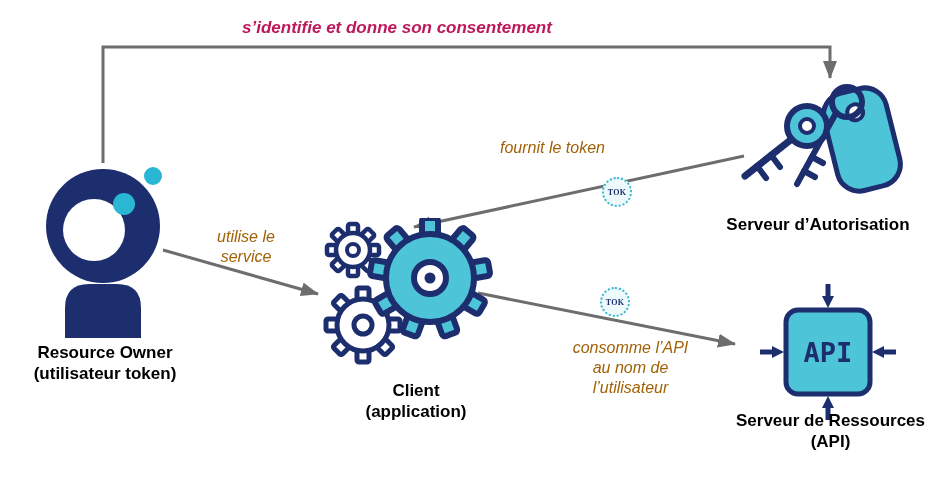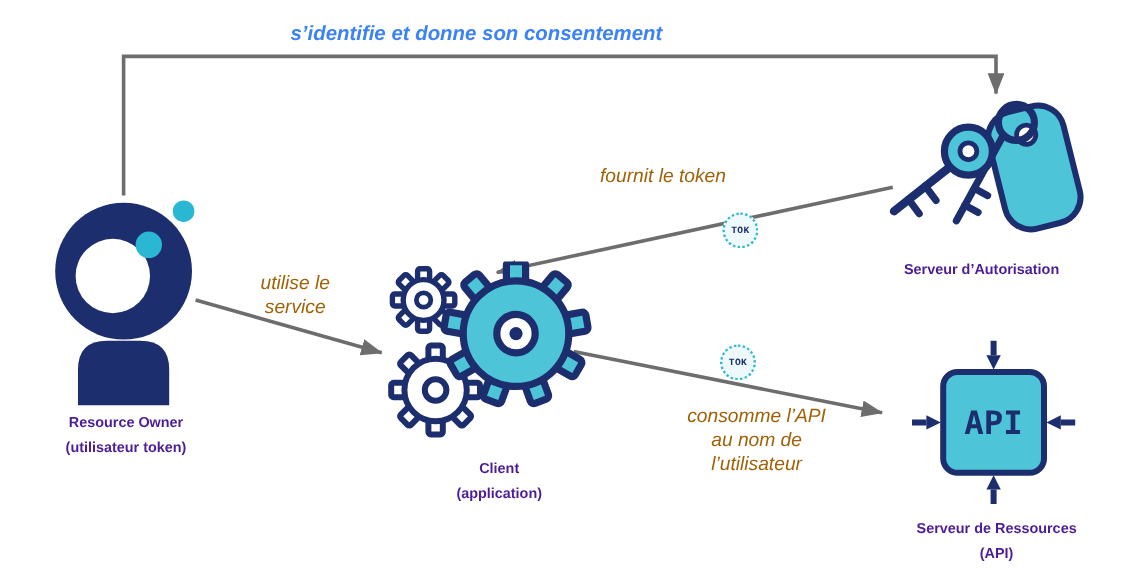--- a/index.html
+++ b/index.html
@@ -3,29 +3,29 @@
 <meta charset="utf-8">
 <style>
   html,body{margin:0;padding:0;background:#fff;}
   .canvas{
     position:relative;width:947px;height:480px;background:#ffffff;
     font-family:"Liberation Sans",sans-serif;overflow:hidden;
   }
   .icon{position:absolute;}
   .label{position:absolute;text-align:center;color:#161616;}
   .flow-label{font-style:italic;font-size:16px;color:#a16207;line-height:20px;}
-  .title-flow{font-weight:bold;font-style:italic;font-size:17px;color:#3b82f6;}
-  .actor-label{font-weight:bold;font-size:12px;line-height:21px;color:#4c1d95;}
+  .title-flow{font-weight:bold;font-style:italic;font-size:17px;color:#be185d;}
+  .actor-label{font-weight:bold;font-size:17px;line-height:21px;color:#000000;}
   .actor-label .it{}
   .token-coin{
     position:absolute;width:26px;height:26px;border-radius:50%;
     border:2px dotted #35b6cf;background:#eef9fc;color:#1d2e6e;
     display:flex;align-items:center;justify-content:center;
     font-size:8px;font-weight:bold;letter-spacing:.3px;
-    font-family:Liberation Mono, monospace;
+    font-family:Liberation Serif, serif;
   }
 </style>
 </head>
 <body>
 
 <div class="canvas">
 
   <svg class="icon" style="left:0;top:0" width="947" height="480" viewBox="0 0 947 480">
     <defs>
       <marker id="ah-gray" markerUnits="userSpaceOnUse" markerWidth="20" markerHeight="16" refX="17" refY="7" orient="auto">
@@ -160,18 +160,18 @@
     <div>(utilisateur token)</div>
   </div>
 
   <div class="label actor-label" style="left:326px;top:380px;width:180px">
     <div>Client</div>
     <div>(application)</div>
   </div>
 
   <div class="label actor-label" style="left:698px;top:214px;width:240px">Serveur d’Autorisation</div>
 
-  <div class="label actor-label" style="left:718px;top:430px;width:225px">
+  <div class="label actor-label" style="left:718px;top:410px;width:225px">
     <div>Serveur de Ressources</div>
     <div>(API)</div>
   </div>
 
 </div>
 
 </body></html>

